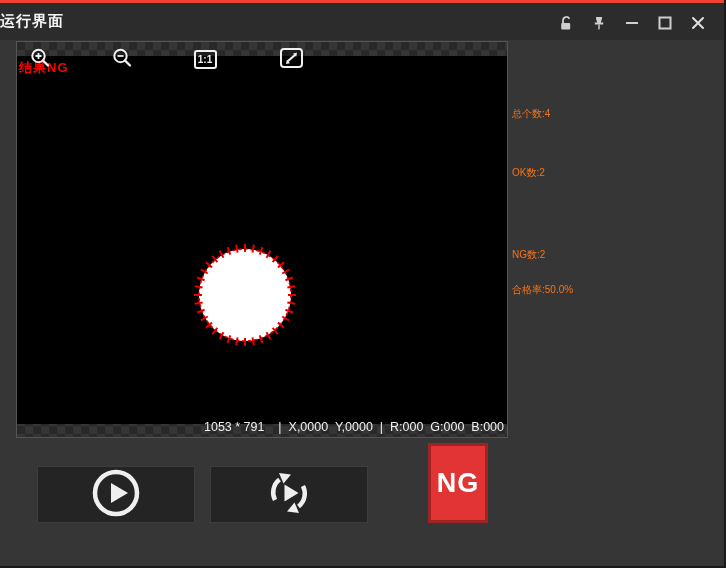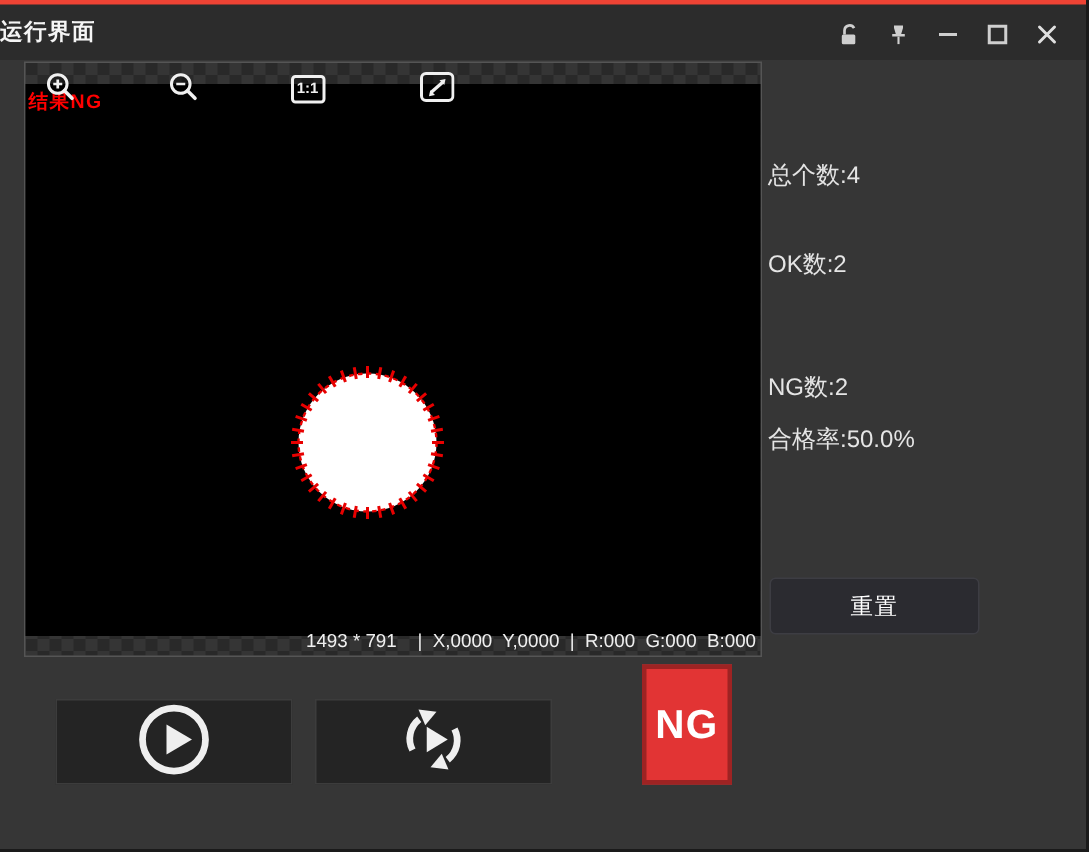--- a/index.html
+++ b/index.html
@@ -41,21 +41,21 @@
   .result-label{
     position:absolute;left:2px;top:17px;z-index:2;
     color:#ff0000;font-size:13px;font-weight:bold;letter-spacing:1px;
   }
   .status-bar{
     position:absolute;right:3px;bottom:3px;z-index:2;
     color:#f0f0f0;font-size:12.5px;white-space:pre;
   }
   
   .stats{position:absolute;left:512px;top:107px;width:200px;}
-  .stat-row{position:absolute;left:0;color:#e5e5e5;font-size:16px;white-space:nowrap;}
+  .stat-row{position:absolute;left:0;color:#f97316;font-size:10px;white-space:nowrap;}
   .stat-0{top:0;} .stat-1{top:59px;} .stat-2{top:117px;margin-top:24px;} .stat-3{top:176px;}
   .reset-button{
     position:absolute;left:513px;top:385px;width:140px;height:38px;
     background:#2b2b30;border:1px solid #3d3d43;border-radius:4px;
     color:#ffffff;font-size:15px;cursor:pointer;letter-spacing:1px;
   }
   
   .run-btn{
     position:absolute;top:466px;width:158px;height:57px;
     background:#242424;border:1px solid #3c3c3c;cursor:pointer;
@@ -191,31 +191,30 @@
             <rect x="1" y="1" width="21" height="18" rx="3" fill="rgba(0,0,0,.4)" stroke="#f0f0f0" stroke-width="2"></rect>
             <path d="M7.5 13.5 L15.5 6.5" stroke="#f0f0f0" stroke-width="2.2"></path>
             <path d="M13 5.5 l4 -0.8 -0.8 4 z" fill="#f0f0f0"></path>
             <path d="M10 15.3 l-4 0.8 0.8 -4 z" fill="#f0f0f0"></path>
           </svg>
         </span>
       </button>
     </div>
 
     <div class="result-label">结果NG</div>
-    <div class="status-bar">1493 * 791    |  X,0000  Y,0000  |  R:000  G:000  B:000</div>
+    <div class="status-bar">1053 * 791    |  X,0000  Y,0000  |  R:000  G:000  B:000</div>
   </div>
 
   <div class="stats">
     <div class="stat-row stat-0">总个数:4</div>
     <div class="stat-row stat-1">OK数:2</div>
     <div class="stat-row stat-2">NG数:2</div>
     <div class="stat-row stat-3">合格率:50.0%</div>
   </div>
 
-  <button class="reset-button">重置</button>
 
   <button class="run-btn run-once">
     <span>
       <svg width="50" height="50" viewBox="0 0 50 50">
         <circle cx="25" cy="25" r="21" fill="none" stroke="#efefef" stroke-width="4.5"></circle>
         <path d="M20 15 L37 25 L20 35 Z" fill="#efefef"></path>
       </svg>
     </span>
   </button>
 

